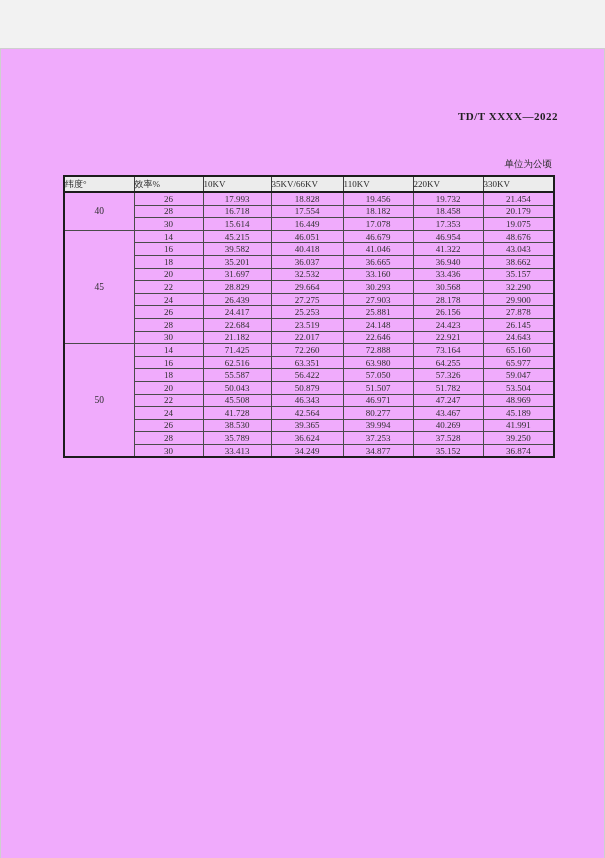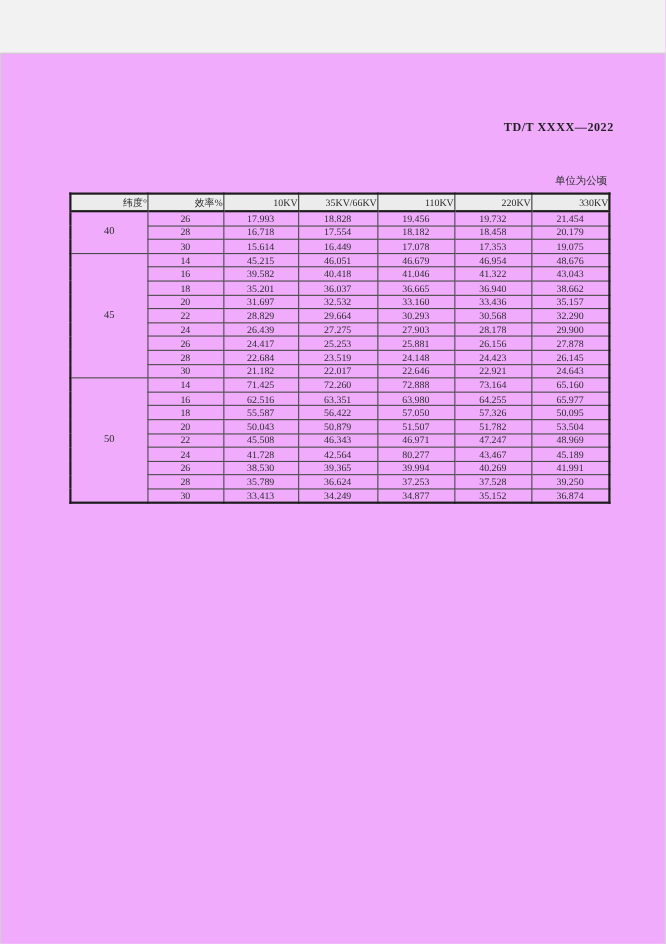--- a/index.html
+++ b/index.html
@@ -49,21 +49,21 @@
   }
   table.indicator th{
     height:14px;
     background:#ececec;
     font-size:9px;
     font-weight:normal;
     color:#2a2a2a;
     border:1px solid #3d3d3d;
     border-bottom:2px solid #1d1d1d;
     padding:0;
-    text-align:right;
+    text-align:left;
   }
   table.indicator td{
     height:11.6px;
     font-size:9px;
     color:#2e2e2e;
     border:1px solid #4a4a4a;
     padding:0;
     text-align:center;
     vertical-align:middle;
     white-space:nowrap;
@@ -231,21 +231,21 @@
         <td>63.980</td>
         <td>64.255</td>
         <td>65.977</td>
       </tr>
       <tr>
         <td>18</td>
         <td>55.587</td>
         <td>56.422</td>
         <td>57.050</td>
         <td>57.326</td>
-        <td>50.095</td>
+        <td>59.047</td>
       </tr>
       <tr>
         <td>20</td>
         <td>50.043</td>
         <td>50.879</td>
         <td>51.507</td>
         <td>51.782</td>
         <td>53.504</td>
       </tr>
       <tr>

